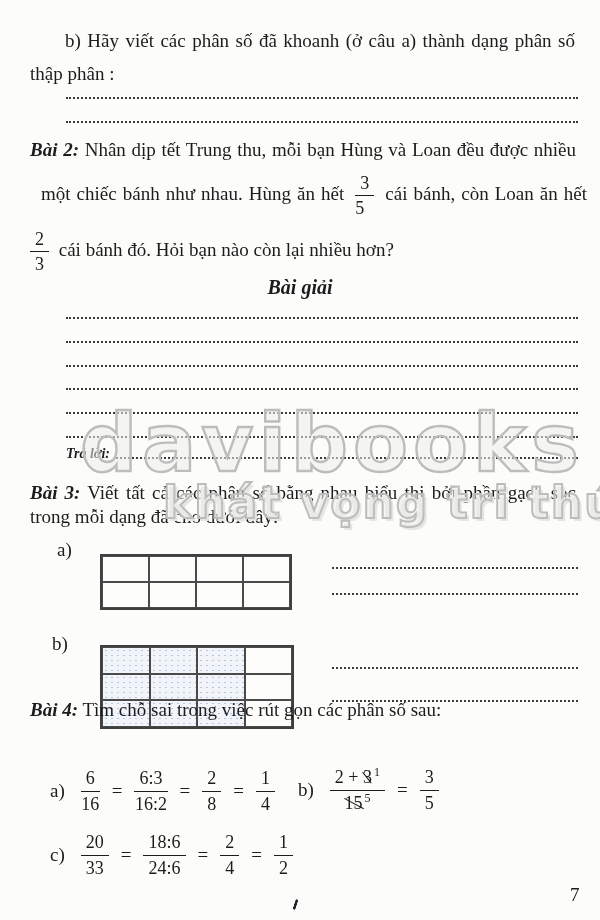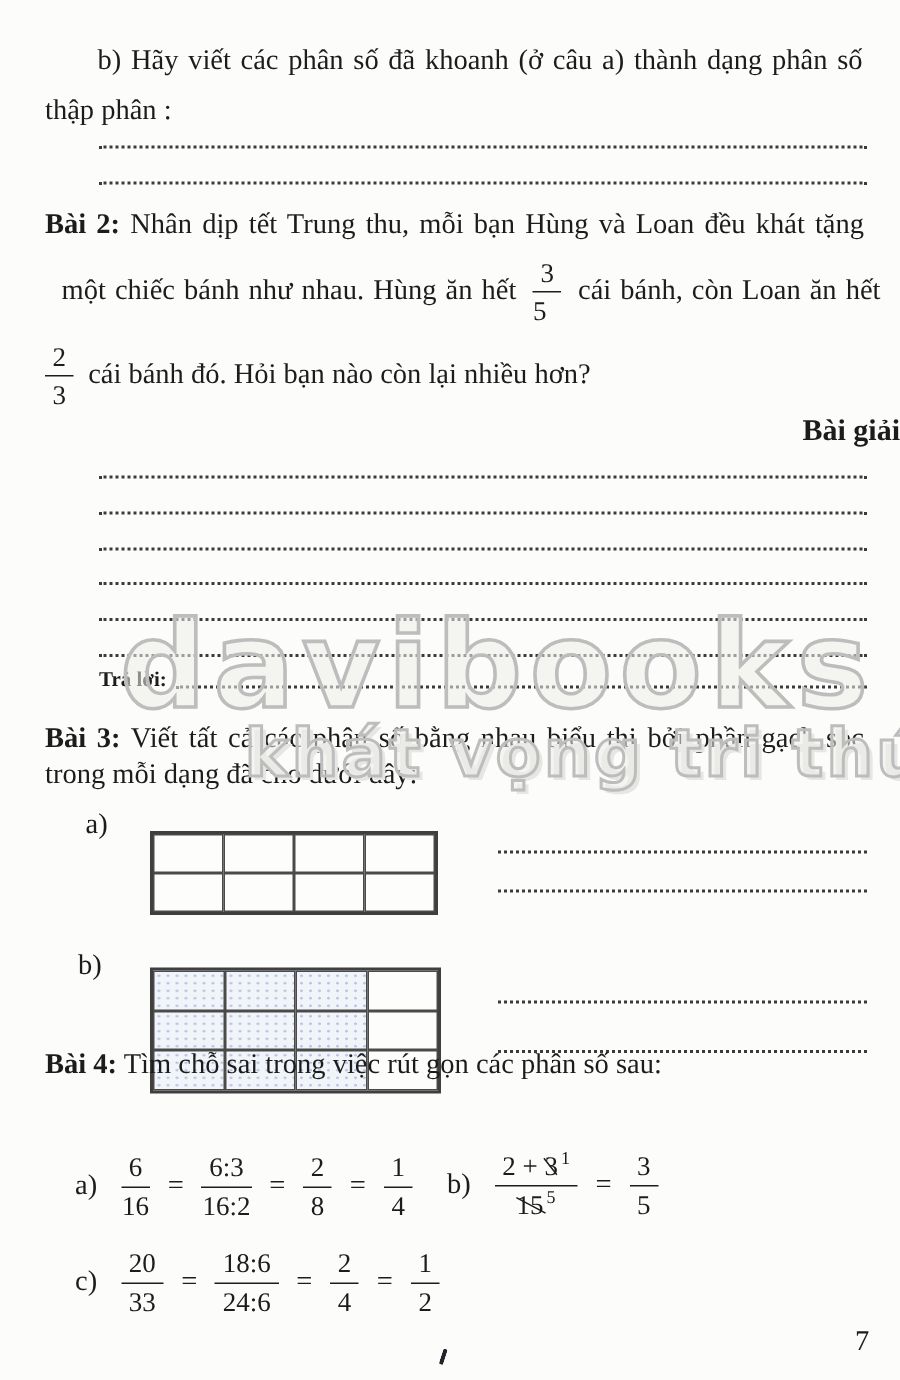--- a/index.html
+++ b/index.html
@@ -5,22 +5,22 @@
   html,body{margin:0;padding:0;}
   body{background:#e9e9e7;}
   .page{
     position:relative;width:600px;height:920px;background:#fcfcfa;
     font-family:"Liberation Serif",serif;color:#1c1c1c;overflow:hidden;
     margin:0 auto;
   }
   .line{position:absolute;font-size:19px;line-height:27px;}
   .jline{text-align:justify;text-align-last:justify;}
   .tallline{line-height:56px;height:56px;white-space:nowrap;}
-  .bi{font-weight:bold;}
-  .center{text-align:right;}
+  .bi{font-weight:bold;font-style:italic;}
+  .center{text-align:center;}
   .dots{position:absolute;left:66px;width:512px;height:0;border-bottom:2px dotted #3b3b3b;}
   .ansdots{position:absolute;left:332px;width:246px;height:0;border-bottom:2px dotted #3b3b3b;}
   .frac{display:inline-block;text-align:center;vertical-align:middle;
         font-size:18px;line-height:1.12;margin:0 5px;}
   .frac .num{display:block;padding:0 5px 2px;border-bottom:1.7px solid #1c1c1c;}
   .frac .den{display:block;padding-top:2px;}
   .f4row{position:absolute;display:flex;align-items:center;font-size:18px;}
   .itemlab{font-size:19px;margin-right:11px;}
   .eq{margin:0 7px;font-size:19px;}
   sup{font-size:12px;line-height:0;margin-left:2px;}
@@ -56,21 +56,21 @@
   <div class="wm wm1">davibooks</div>
   <div class="wm wm2">khát vọng tri thức</div>
 
   <div class="line" style="top:60px;left:30px">thập phân :</div>
   <div class="line jline" style="top:27px;left:65px;width:510px">b) Hãy viết các phân số đã khoanh (ở câu a) thành dạng phân số</div>
   <div class="dots" style="top:97px"></div>
   <div class="dots" style="top:121px"></div>
 
   <div class="line jline" style="top:136px;left:30px;width:546px">
     <span class="bi">Bài 2:</span>
-    <span>Nhân dịp tết Trung thu, mỗi bạn Hùng và Loan đều khát tặng</span>
+    <span>Nhân dịp tết Trung thu, mỗi bạn Hùng và Loan đều được nhiều</span>
   </div>
   <div class="line jline tallline" style="top:166px;left:41px;width:546px">
     <span>một chiếc bánh như nhau. Hùng ăn hết</span>
     <span class="frac">
       <span class="num">3</span>
       <span class="den">5</span>
     </span>
     <span>cái bánh, còn Loan ăn hết</span>
   </div>
   <div class="line tallline" style="top:222px;left:30px">

